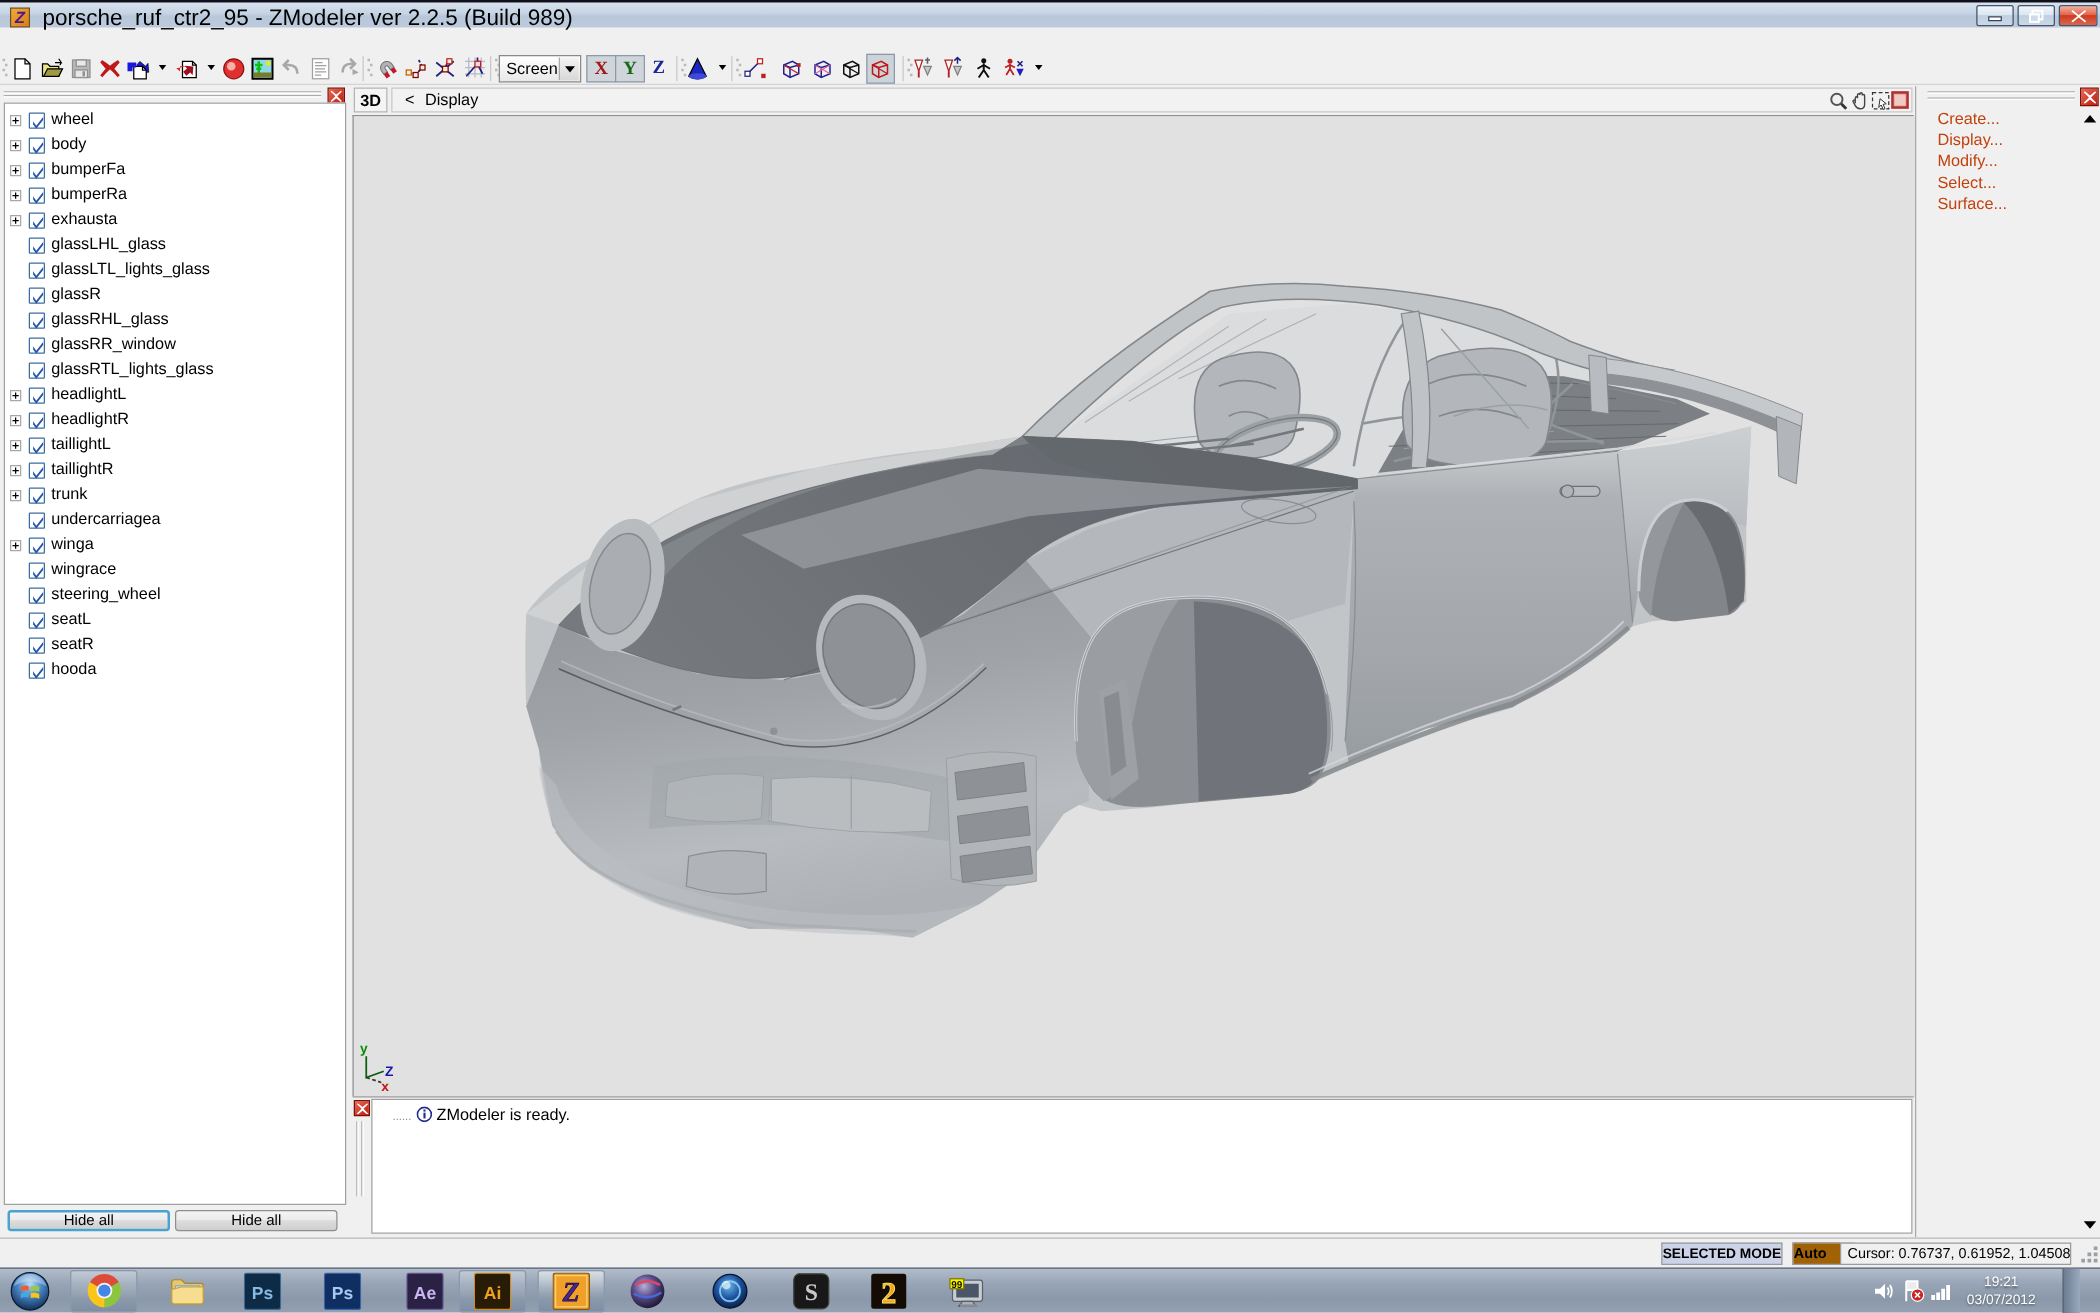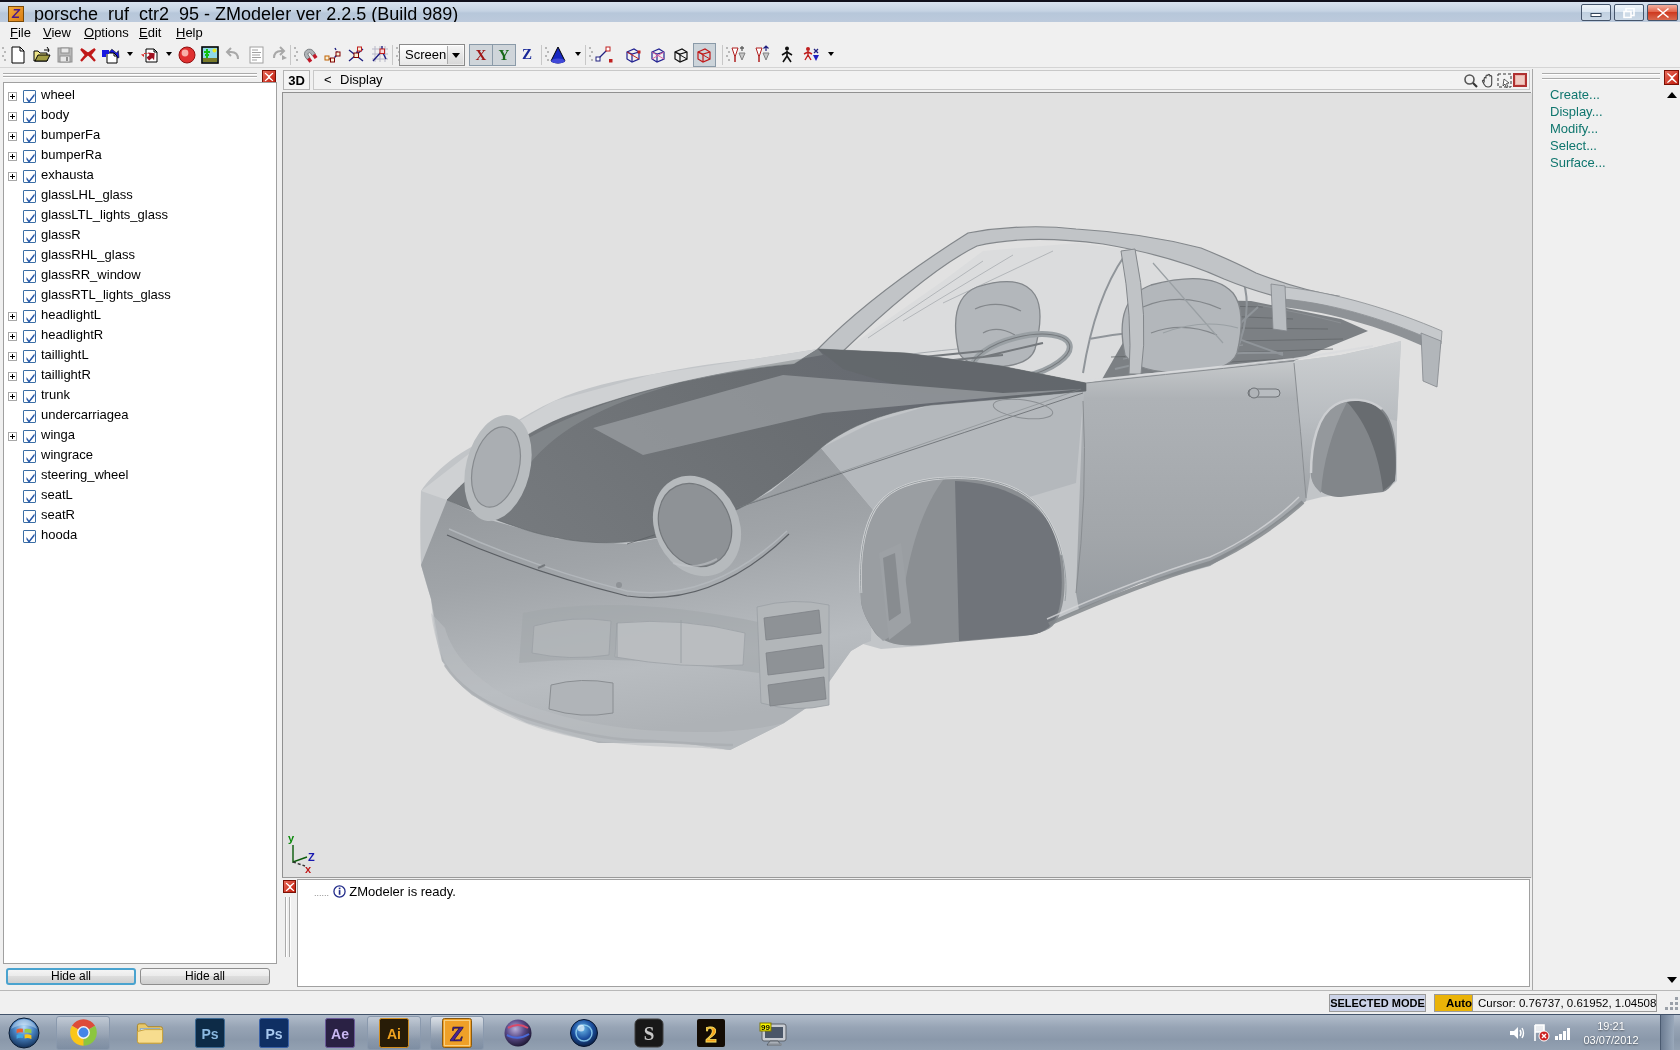--- a/index.html
+++ b/index.html
@@ -56,36 +56,36 @@
 #mp-x{left:1px;top:2px;width:13px;height:13px}
 #mp-grip{left:3px;top:19px;width:3px;height:60px;border-left:2px groove #fff}
 #mp-grip2{left:7px;top:19px;width:3px;height:60px;border-left:2px groove #fff}
 #mp-box{left:15px;top:1px;width:1233px;height:108px;background:#fff;border:1px solid #a0a0a0}
 #mp-text{left:16px;top:4px;font-size:13px;color:#000}
 
 #rightpanel{left:1532px;top:69px;width:148px;height:921px;background:#f0f0f0;border-left:1px solid #a8a8a8}
 #rp-grip{left:9px;top:4px;width:118px;height:3px;border-top:2px groove #fff}
 #rp-grip2{left:9px;top:9px;width:118px;height:3px;border-top:2px groove #fff}
 #rp-x{left:131px;top:1px;width:15px;height:15px}
-.rp-item{position:absolute;left:17px;font-size:13px;color:#0f766e}
+.rp-item{position:absolute;left:17px;font-size:13px;color:#c2410c}
 .sqbtn{position:absolute;left:131px;width:15px;height:14px;background:#f0f0f0}
 .sqbtn:after{content:"";position:absolute;left:3px}
 #rp-up:after{top:4px;border-left:5px solid transparent;border-right:5px solid transparent;border-bottom:6px solid #000}
 #rp-dn:after{top:4px;border-left:5px solid transparent;border-right:5px solid transparent;border-top:6px solid #000}
 
 #statusbar{left:0;top:990px;width:1680px;height:24px;background:#f0f0f0;border-top:1px solid #b8b8b8;font-size:11.5px}
 .sbox{position:absolute;top:3px;height:18px;border:1px solid #9a9a9a;line-height:16px}
 #sb-mode{left:1329px;width:97px;background:#ccd3e8;font-weight:bold;text-align:center;font-size:11px;white-space:nowrap;overflow:hidden}
-#sb-auto{left:1434px;width:50px;background:#eab308;font-weight:bold;text-align:center}
+#sb-auto{left:1434px;width:50px;background:#a16207;font-weight:bold;text-align:left}
 #sb-cursor{left:1472px;width:185px;background:#f0f0f0;padding-left:5px;white-space:nowrap;overflow:hidden}
 
 #taskbar{left:0;top:1014px;width:1680px;height:36px;background:linear-gradient(180deg,#b2bdcb 0%,#97a4b5 35%,#8a98aa 70%,#93a1b2 100%);border-top:1px solid #43546b}
 .tkbox{position:absolute;top:1px;width:54px;height:34px;border:1px solid #8a99ad;border-radius:3px;background:linear-gradient(180deg,rgba(255,255,255,0.45),rgba(255,255,255,0.12) 50%,rgba(90,110,135,0.25))}
 .tkico{position:absolute;top:3px}
-#tray{position:absolute;right:6px;top:0;width:215px;height:36px}
+#tray{position:absolute;right:16px;top:0;width:215px;height:36px}
 #clock{position:absolute;right:28px;top:4px;width:70px;text-align:center;color:#fff;font-size:11px;line-height:14px;text-shadow:0 1px 2px rgba(0,0,0,.5)}
 #showdesk{position:absolute;right:0;top:0;width:14px;height:36px;background:linear-gradient(90deg,#6c7c92,#9aa9bb);border-left:1px solid #4a5a70}
 </style></head>
 <body>
 <div id="app">
   <div id="titlebar" class="abs">
     <div id="zicon" class="abs">Z</div>
     <div id="title" class="abs">porsche_ruf_ctr2_95 - ZModeler ver 2.2.5 (Build 989)</div>
     <div id="btnmin" class="abs winbtn">
         <svg width="12" height="9">
@@ -96,27 +96,20 @@
         <svg width="12" height="11">
           <rect x="3" y="1" width="8" height="7" fill="none" stroke="#fff" stroke-width="1.6"></rect>
           <rect x="1" y="4" width="7" height="6" fill="#cfdce8" stroke="#fff" stroke-width="1.6"></rect>
         </svg>
       </div>
     <div id="btnclose" class="abs winbtn">
         <svg width="12" height="10" viewBox="0 0 12 10">
           <path d="M1 0 L6 4 L11 0 L12 1 L7 5 L12 9 L11 10 L6 6 L1 10 L0 9 L5 5 L0 1 Z" fill="#fff"></path>
         </svg>
       </div>
-  </div>
-  <div id="menubar" class="abs">
-    <span style="left:10px"><span class="ul">F</span>ile</span>
-    <span style="left:43px"><span class="ul">V</span>iew</span>
-    <span style="left:84px"><span class="ul">O</span>ptions</span>
-    <span style="left:139px"><span class="ul">E</span>dit</span>
-    <span style="left:176px"><span class="ul">H</span>elp</span>
   </div>
   <div id="toolbar" class="abs">
     <svg class="tbico" style="left:1px;width:6px" width="6" height="20">
         <g fill="#b8b8b8">
           <rect x="1" y="2" width="2" height="2"></rect>
           <rect x="3" y="6" width="2" height="2"></rect>
           <rect x="1" y="10" width="2" height="2"></rect>
           <rect x="3" y="14" width="2" height="2"></rect>
         </g>
       </svg>

